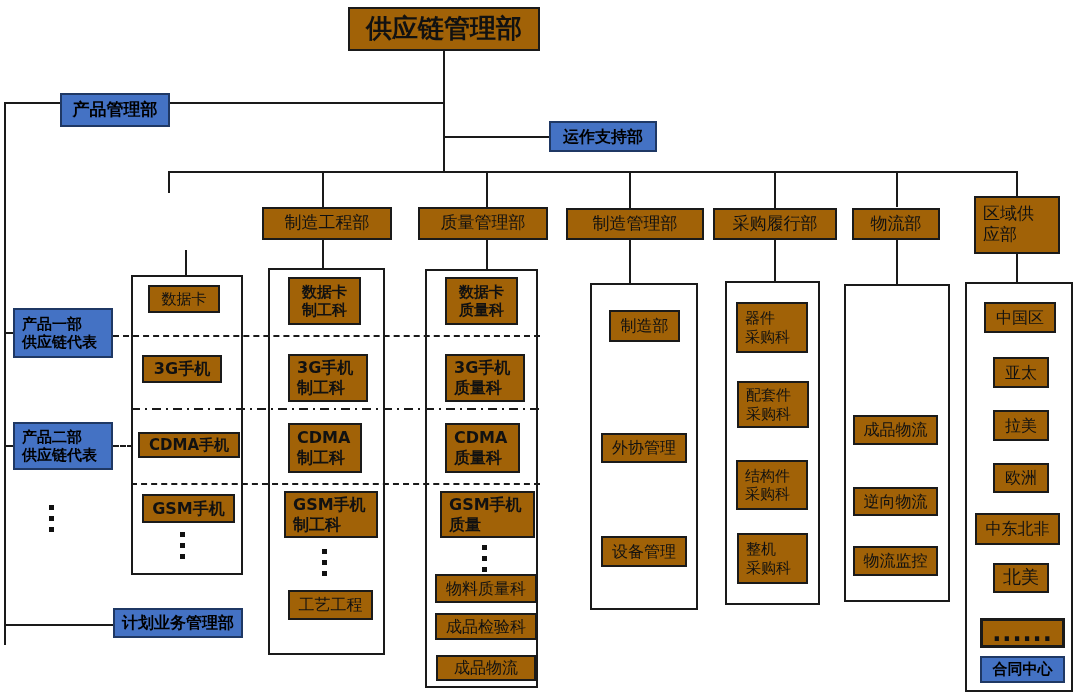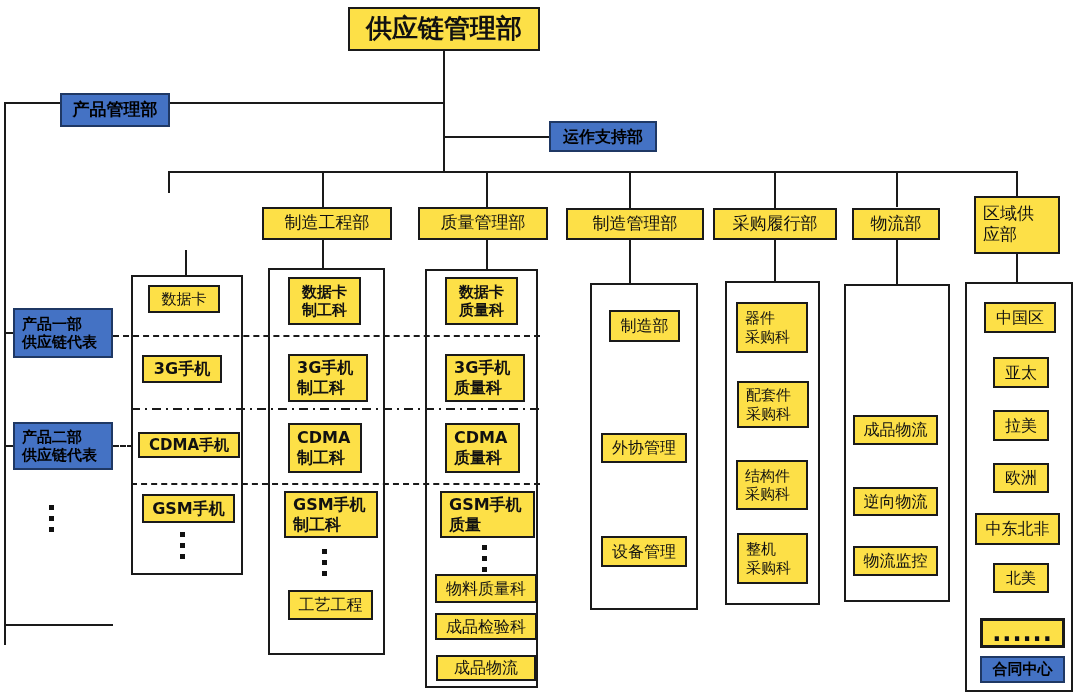--- a/index.html
+++ b/index.html
@@ -1,18 +1,18 @@
 <!DOCTYPE html>
 <html><head>
 <meta charset="utf-8">
 <style>
   html,body{margin:0;padding:0;background:#fff;}
   .stage{position:relative;width:1080px;height:692px;background:#ffffff;overflow:hidden;
          font-family:"Liberation Serif","DejaVu Serif",serif;color:#111;}
-  .bx{position:absolute;box-sizing:border-box;border:2px solid #1a1a1a;background:#fde047;
+  .bx{position:absolute;box-sizing:border-box;border:2px solid #1a1a1a;background:#a16207;
       display:flex;flex-direction:column;align-items:center;justify-content:center;
       text-align:center;line-height:1.22;font-size:15px;}
   .ct{background:transparent;}
   .blue{background:#4472C4;border-color:#1F3864;color:#000000;font-weight:bold;}
   .bs{font-family:"DejaVu Sans","Liberation Sans",sans-serif;font-weight:bold;}
   .la{align-items:flex-start;text-align:left;padding-left:7px;}
   .lh{position:absolute;background:#1a1a1a;height:2px;}
   .lv{position:absolute;background:#1a1a1a;width:2px;}
   .ld{position:absolute;height:0;border-top:2px dashed #1a1a1a;}
   .ldd{position:absolute;height:2px;
@@ -75,20 +75,23 @@
     <span>运作支持部</span>
   </div>
   <div class="bx blue la" style="left:13px;top:308px;width:100px;height:50px;font-size:15px">
     <span>产品一部</span>
     <span>供应链代表</span>
   </div>
   <div class="bx blue la" style="left:13px;top:422px;width:100px;height:48px;font-size:15px">
     <span>产品二部</span>
     <span>供应链代表</span>
   </div>
+  <div class="bx blue" style="left:113px;top:608px;width:130px;height:30px;font-size:16px">
+    <span>计划业务管理部</span>
+  </div>
 
   <div class="bx" style="left:262px;top:207px;width:130px;height:33px;font-size:17px">
     <span>制造工程部</span>
   </div>
   <div class="bx" style="left:418px;top:207px;width:130px;height:33px;font-size:17px">
     <span>质量管理部</span>
   </div>
   <div class="bx" style="left:566px;top:208px;width:138px;height:32px;font-size:17px">
     <span>制造管理部</span>
   </div>
@@ -207,21 +210,21 @@
   </div>
   <div class="bx" style="left:993px;top:410px;width:56px;height:31px;font-size:16px">
     <span>拉美</span>
   </div>
   <div class="bx" style="left:993px;top:463px;width:56px;height:30px;font-size:16px">
     <span>欧洲</span>
   </div>
   <div class="bx" style="left:975px;top:513px;width:85px;height:32px;font-size:16px">
     <span>中东北非</span>
   </div>
-  <div class="bx" style="left:993px;top:563px;width:56px;height:30px;font-size:15px">
+  <div class="bx" style="left:993px;top:563px;width:56px;height:30px;font-size:18px">
     <span>北美</span>
   </div>
   <div class="bx ellipsisbox" style="left:980px;top:618px;width:85px;height:30px">
     <span>......</span>
   </div>
   <div class="bx blue" style="left:980px;top:656px;width:85px;height:27px;font-size:15px">
     <span>合同中心</span>
   </div>
 
   <div class="dots" style="left:49px;top:505px">

